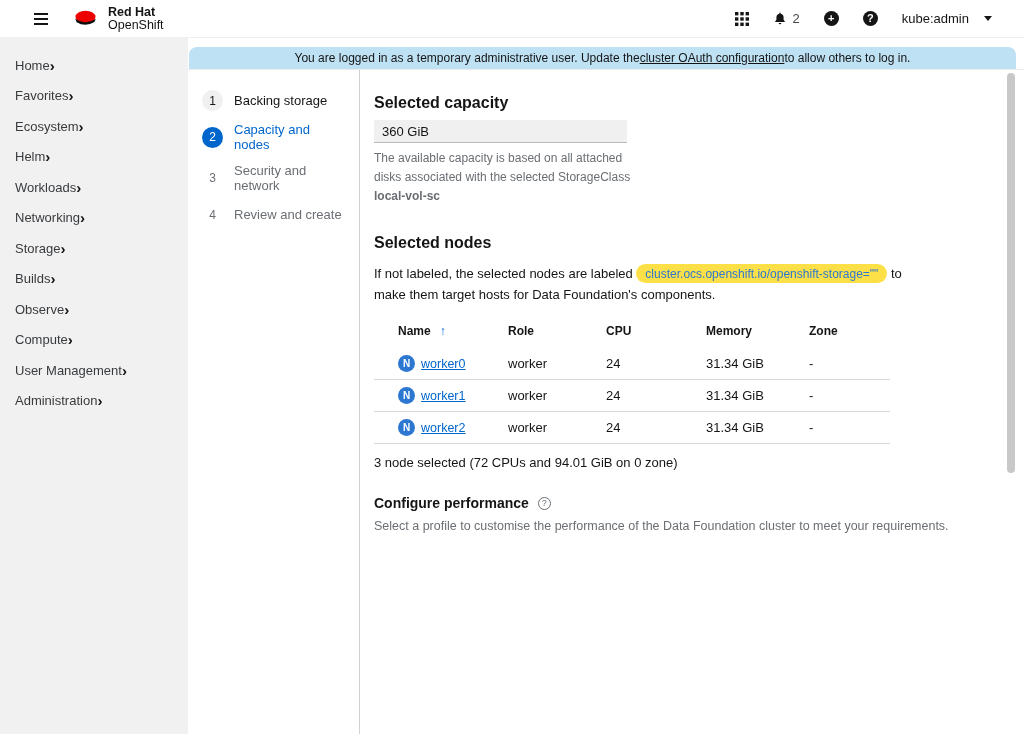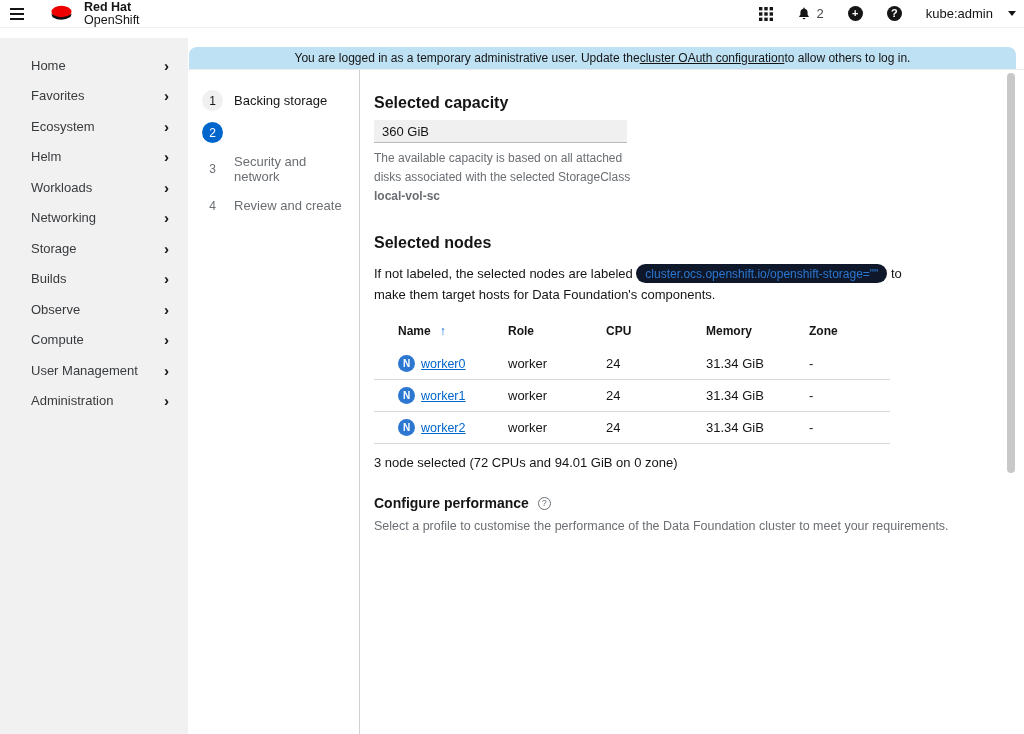--- a/index.html
+++ b/index.html
@@ -1,38 +1,38 @@
 <!DOCTYPE html>
 <html><head>
 <meta charset="utf-8">
 <style>
   * { margin:0; padding:0; box-sizing:border-box; }
   html,body { width:1024px; height:734px; overflow:hidden; background:#fff;
     font-family:"Liberation Sans", sans-serif; color:#151515; }
 
   
-  .masthead { position:absolute; top:0; left:0; right:0; height:28px; background:#fff;
-    border-bottom:1px solid #f0f0f0; display:flex; align-items:center; padding:0 8px; z-index:5; }
+  .masthead { position:absolute; top:0; left:0; right:0; height:38px; background:#fff;
+    border-bottom:1px solid #f0f0f0; display:flex; align-items:center; padding:0 32px; z-index:5; }
   .burger { display:flex; flex-direction:column; gap:3px; cursor:pointer; margin-left:2px; }
   .burger i { display:block; width:14px; height:2px; background:#151515; }
   .brand { display:flex; align-items:center; margin-left:24px; }
   .brand-text { margin-left:6px; line-height:13px; font-size:12.5px; }
   .brand-text .b1 { font-weight:700; }
   .mast-right { margin-left:auto; display:flex; align-items:center; gap:24px; }
   .bell-wrap { display:flex; align-items:center; gap:6px; font-size:13px; color:#454545; }
   .circle-icon { width:15px; height:15px; border-radius:50%; background:#151515; color:#fff;
     display:inline-flex; align-items:center; justify-content:center; font-size:11px; font-weight:700; line-height:1; }
   .user-menu { display:flex; align-items:center; gap:15px; font-size:13px; cursor:pointer; }
   .caret-down { width:0; height:0; border-left:4px solid transparent; border-right:4px solid transparent;
     border-top:5px solid #151515; display:inline-block; }
 
   
   .sidebar { position:absolute; top:38px; left:0; width:188px; bottom:0; background:#f2f1f1; padding-top:12px; }
-  .nav-item { height:30.5px; display:flex; align-items:center; justify-content:space-between;
-    padding:0 19px 0 31px; font-size:13px; color:#383b3e; cursor:pointer; }
+  .nav-item { height:30.5px; display:flex; align-items:center; 
+    padding:0 19px 0 15px; font-size:13px; color:#383b3e; cursor:pointer; }
   .nav-item .chev { font-size:15px; font-weight:600; color:#151515; line-height:1; }
 
   
   .main { position:absolute; top:38px; left:188px; right:0; bottom:0; background:#fff; display:flex; flex-direction:column; }
   .banner { margin:9px 8px 0 1px; height:22px; background:#bee1f4; border-radius:8px 8px 0 0;
     display:flex; align-items:center; justify-content:center; font-size:12px; color:#151515; }
   .banner a { color:#151515; text-decoration:underline; cursor:pointer; }
 
   .page-header { padding:12px 36px 11px 24px; }
   .page-title { font-size:21px; font-weight:500; line-height:26px; }
@@ -59,21 +59,21 @@
   .cap-input { margin-top:8px; width:253px; height:23px; background:#f0f0f0; border:none;
     border-bottom:1px solid #b8bbbe; font-size:13px; color:#151515; padding:0 8px;
     font-family:"Liberation Sans", sans-serif; }
   .helper { margin-top:6px; font-size:12px; color:#6a6e73; width:278px; line-height:1.6; }
   .helper b { font-weight:700; color:#6a6e73; }
 
   .nodes-head { margin-top:27px; }
   .para { margin-top:21px; width:552px; line-height:1.65; font-size:13px; }
   .para.second { margin-top:11px; }
   .para i { font-style:italic; }
-  .label-pill { display:inline-block; background:#0f172a; border-radius:11px; padding:1.5px 9px;
+  .label-pill { display:inline-block; background:#fde047; border-radius:11px; padding:1.5px 9px;
     font-size:12px; color:#2b77d1; line-height:1.35; }
 
   .ntable { margin-top:15px; width:516px; }
   .thead, .trow { display:grid; grid-template-columns:110px 98px 100px 103px 1fr; align-items:center; }
   .thead { padding:4px 0 10px 24px; font-size:12px; font-weight:700; }
   .thead .sort-arrow { color:#0066cc; font-weight:400; margin-left:9px; font-size:12px; }
   .trow { padding:7px 0 7px 24px; border-bottom:1px solid #d8d8d8; font-size:13px; }
   .name-cell { display:flex; align-items:center; }
   .nbadge { width:17px; height:17px; border-radius:50%; background:#2b77d1; color:#fff; font-size:10px;
     font-weight:700; display:inline-flex; align-items:center; justify-content:center; margin-right:6px; flex-shrink:0; }
@@ -199,20 +199,21 @@
 
 
   <div class="wizard">
     <div class="wiz-nav" id="wiz-nav">
         <div class="wiz-step visited">
           <span class="step-num">1</span>
           <span class="step-label">Backing storage</span>
         </div>
         <div class="wiz-step current">
           <span class="step-num">2</span>
+          <span class="step-label">Capacity and nodes</span>
         </div>
         <div class="wiz-step pending">
           <span class="step-num">3</span>
           <span class="step-label">Security and network</span>
         </div>
         <div class="wiz-step pending">
           <span class="step-num">4</span>
           <span class="step-label">Review and create</span>
         </div>
       </div>

